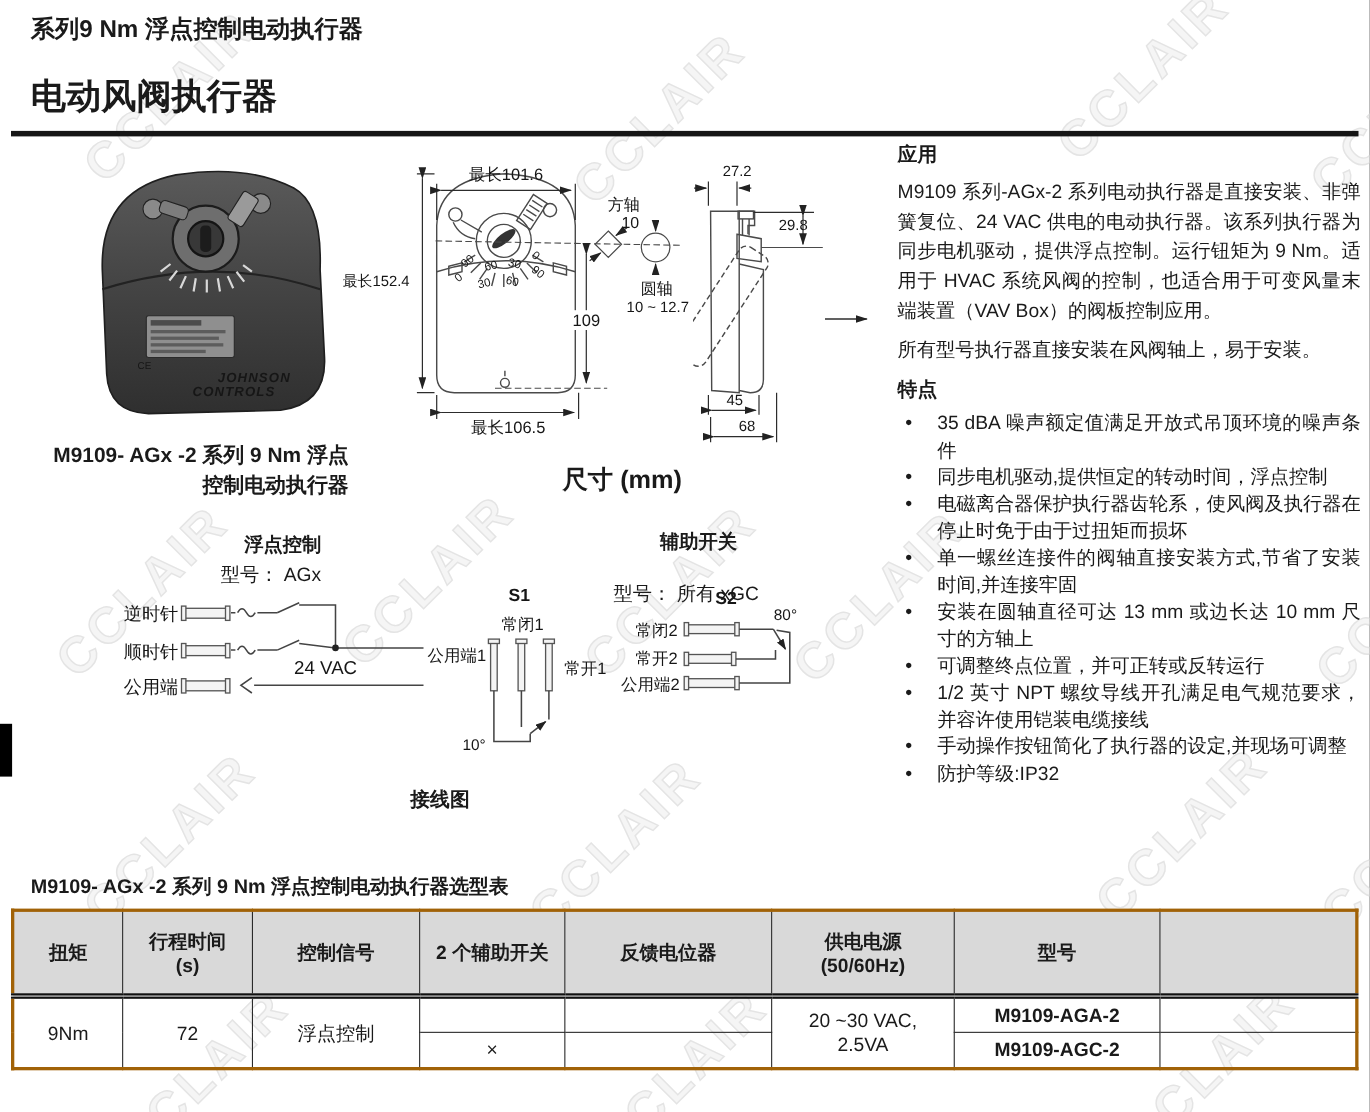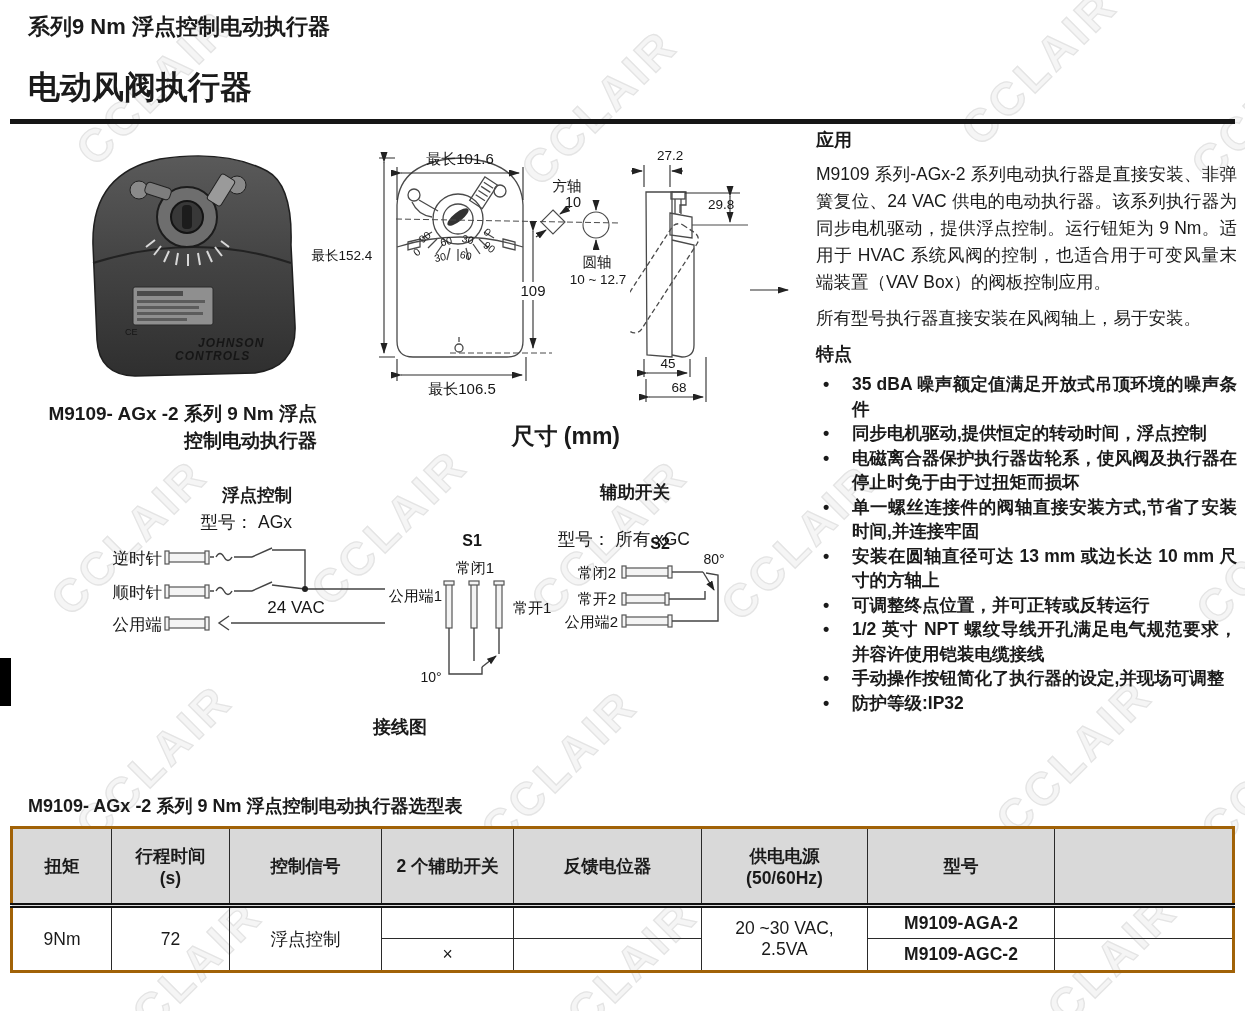--- a/index.html
+++ b/index.html
@@ -15,21 +15,21 @@
   .t-model{font-size:37px;font-weight:800;letter-spacing:0;}
   .t-suffix{font-size:22px;font-weight:800;}
   .t-sub{left:28px;top:66px;font-size:32px;font-weight:800;}
   .rule{left:10px;top:119px;width:1225px;height:5px;background:#161616;}
   
   .rcol{left:816px;top:128px;width:421px;}
   .rcol h3{margin:0;font-size:18px;font-weight:800;}
   .rcol p{margin:9px 0 0 0;font-size:17.5px;line-height:27px;text-align:justify;}
   .rcol .feat-h{margin-top:10px;}
   ul.features{margin:6px 0 0 0;padding:0;list-style:none;font-size:17.5px;line-height:24.5px;text-align:justify;}
-  ul.features li{position:relative;padding-left:36px;margin:0;font-weight:bold;}
+  ul.features li{position:relative;padding-left:36px;margin:0;}
   ul.features li::before{content:"\2022";position:absolute;left:7px;top:0;font-size:18px;}
   
   .cap-bold{font-weight:800;}
   .center{text-align:right;}
   svg text{fill:#161616;}
   svg .lbl{font-family:"Liberation Sans","DejaVu Sans",sans-serif;}
   
   .tbl-title{left:28px;top:794px;font-size:18px;font-weight:800;}
   table.sel{position:absolute;left:10px;top:826px;width:1222px;border-collapse:collapse;table-layout:fixed;
             border:3px solid #a16207;}

